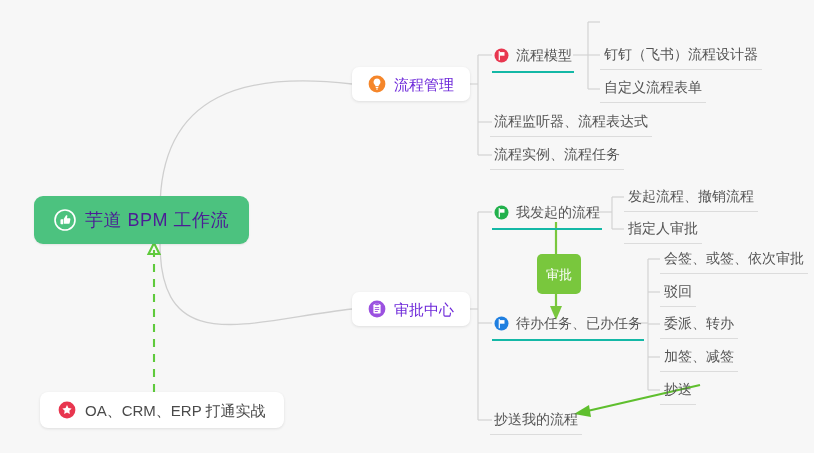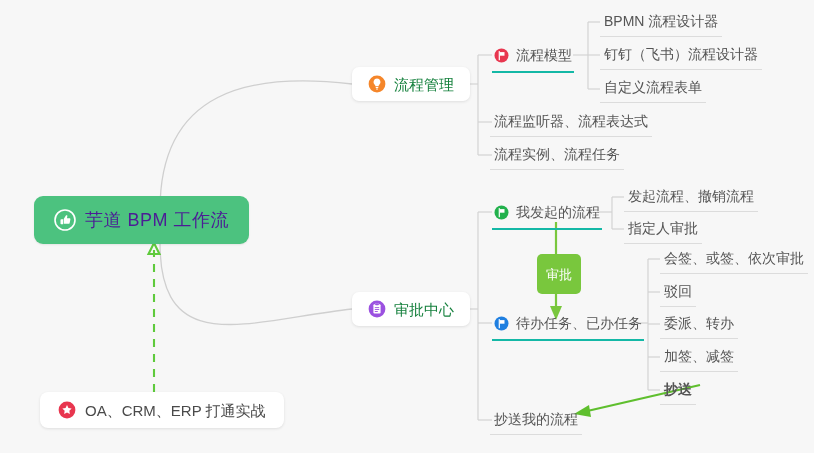--- a/index.html
+++ b/index.html
@@ -35,21 +35,21 @@
   .branch-node{
     position:absolute;
     display:flex;align-items:center;gap:8px;
     background:#ffffff;
     border-radius:7px;
     padding:0 16px;
     height:34px;
     box-shadow:0 1px 3px rgba(0,0,0,.10);
   }
   .branch-label{
-    color:#15803d;
+    color:#6d28d9;
     font-size:15px;
     white-space:nowrap;
     line-height:1;
     text-align:right;
   }
 
   
   .l2-node{
     position:absolute;
     display:flex;align-items:center;gap:7px;
@@ -194,23 +194,20 @@
     <span class="icon">
       <svg width="15" height="15" viewBox="0 0 15 15">
         <circle cx="7.5" cy="7.5" r="7" fill="#e8364f"></circle>
         <path d="M5.3 3.6v8.1" stroke="#ffffff" stroke-width="1.2" stroke-linecap="round"></path>
         <path d="M5.9 4.1h4.6v3.6H5.9z" fill="#ffffff"></path>
       </svg>
     </span>
     <span class="l2-label">流程模型</span>
   </div>
 
-  <div class="leaf-node" style="left:600px;top:11px;">
-    <span class="leaf-label">BPMN 流程设计器</span>
-  </div>
   <div class="leaf-node" style="left:600px;top:44px;">
     <span class="leaf-label">钉钉（飞书）流程设计器</span>
   </div>
   <div class="leaf-node" style="left:600px;top:77px;">
     <span class="leaf-label">自定义流程表单</span>
   </div>
 
   <div class="leaf-node" style="left:490px;top:111px;">
     <span class="leaf-label">流程监听器、流程表达式</span>
   </div>
@@ -268,21 +265,21 @@
   </div>
   <div class="leaf-node" style="left:660px;top:281px;">
     <span class="leaf-label">驳回</span>
   </div>
   <div class="leaf-node" style="left:660px;top:346px;">
     <span class="leaf-label">加签、减签</span>
   </div>
   <div class="leaf-node" style="left:660px;top:313px;">
     <span class="leaf-label">委派、转办</span>
   </div>
-  <div class="leaf-node" style="left:660px;top:379px;font-weight:bold;">
+  <div class="leaf-node" style="left:660px;top:379px;">
     <span class="leaf-label">抄送</span>
   </div>
 
   <div class="leaf-node" style="left:490px;top:409px;">
     <span class="leaf-label">抄送我的流程</span>
   </div>
 
   <div class="badge" style="left:537px;top:254px;">
     <span class="badge-label">审批</span>
   </div>

